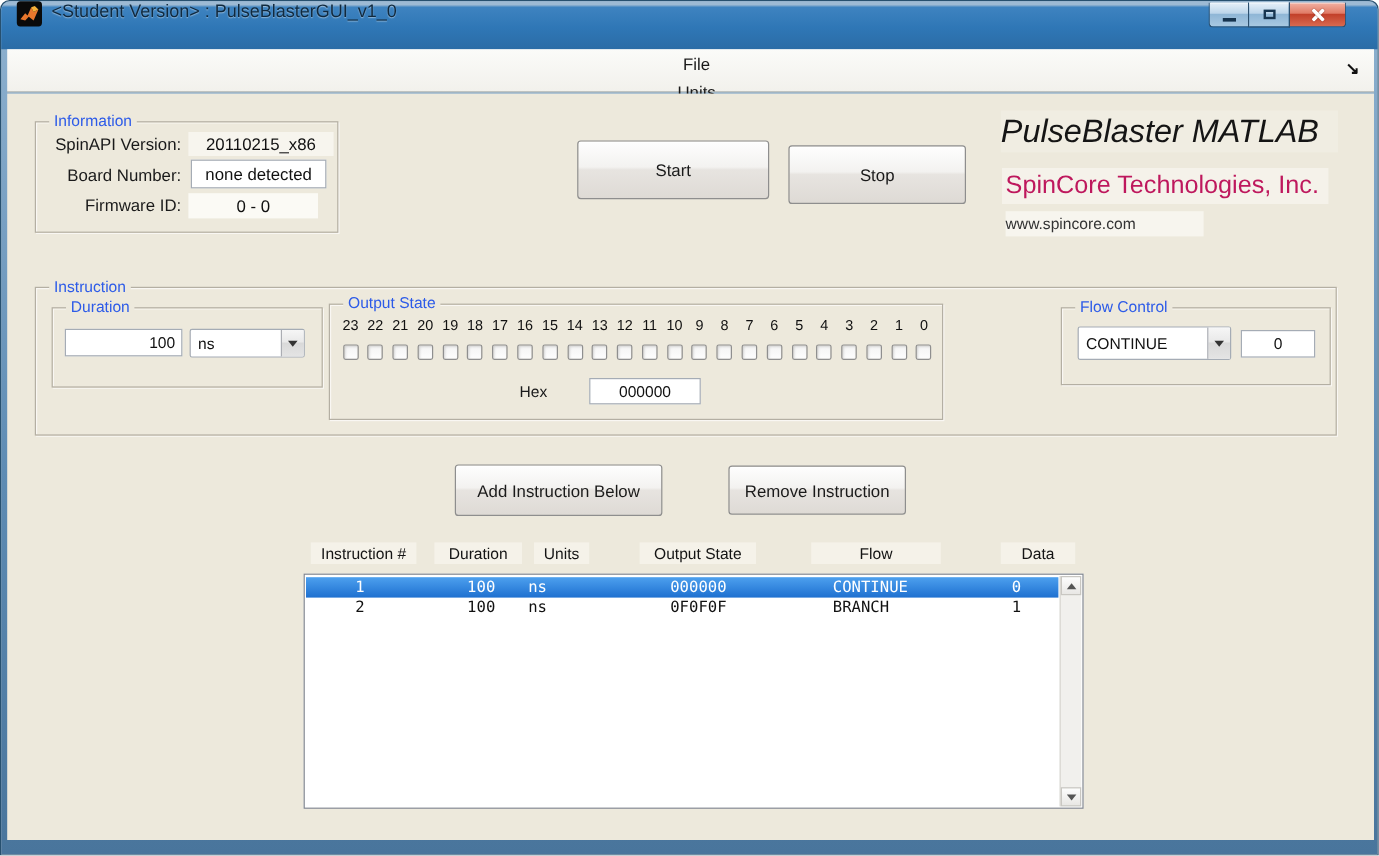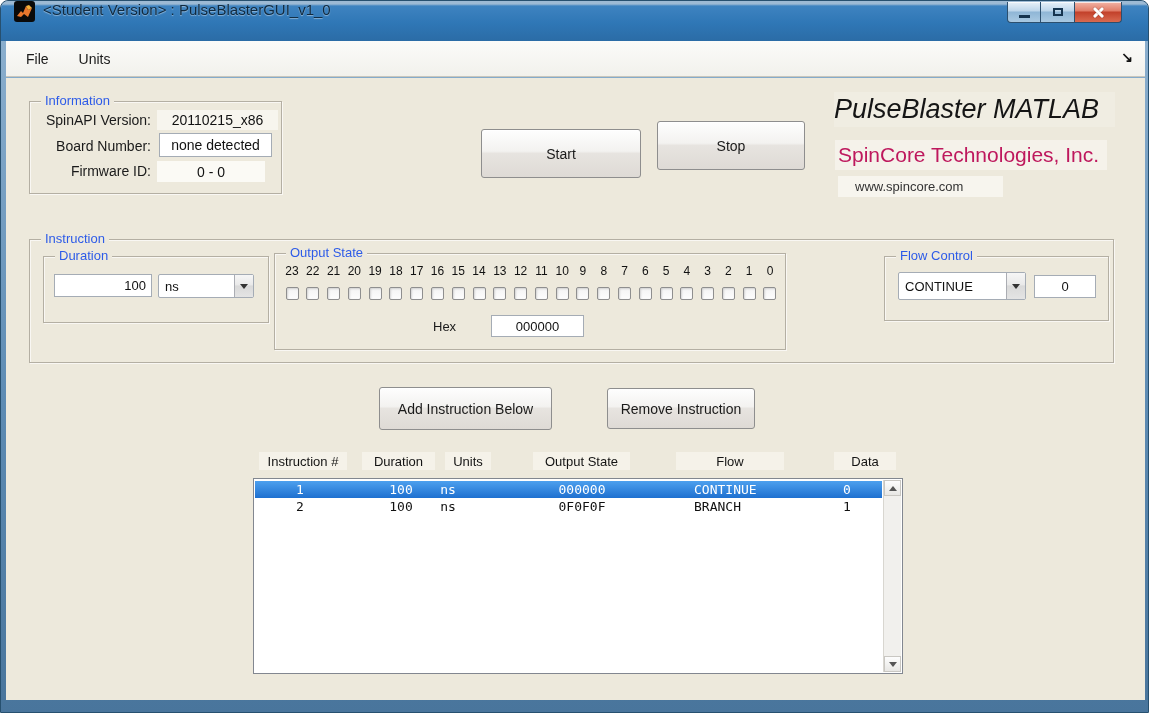--- a/index.html
+++ b/index.html
@@ -28,21 +28,21 @@
   .g-min { width:11px; height:3px; background:#16344F; margin-top:8px; }
   .g-max { width:10px; height:8px; border:2px solid #16344F; background:transparent; }
   .g-close { position:relative; width:10px; height:10px; }
   .g-close::before,.g-close::after { content:""; position:absolute; left:4px; top:-1px;
      width:3px; height:13px; background:#fff; border-radius:1px; box-shadow:0 0 1px #7E1F10; }
   .g-close::before { transform:rotate(45deg); }
   .g-close::after  { transform:rotate(-45deg); }
 
   .menubar { position:absolute; left:5px; top:40px; width:1139px; height:36px;
              background:linear-gradient(#FBFBF9,#F2F1EC); border-bottom:1px solid #C9C6BC;
-             display:flex; align-items:center; }
+             display:flex; align-items:center;flex-direction:column; }
   .menu-item { font-size:14px; color:#1a1a1a; padding:4px 10px; margin-left:10px; }
   .dock-arrow { position:absolute; right:12px; top:8px; font-size:14px; font-weight:bold; color:#111; }
 
   .client { position:absolute; left:5px; top:77px; width:1139px; height:622px; background:#EDE9DC; }
 
   
   .abs { position:absolute; }
   .gbox { position:absolute; border:1px solid #B4AFA3;
           box-shadow:inset 1px 1px 0 rgba(255,255,255,.65), 1px 1px 0 rgba(255,255,255,.65); }
   .gtitle { position:absolute; top:-9px; left:11px; background:#EDE9DC; padding:0 4px;
@@ -67,21 +67,21 @@
   .tri-up { width:0; height:0; border-left:4px solid transparent; border-right:4px solid transparent;
             border-bottom:5px solid #555; }
 
   
   .brand-product { position:absolute; left:833px; top:91px; width:281px; height:35px; background:#F0EDE2;
                    font-style:italic; font-weight:normal; font-size:27px; color:#151515;
                    display:flex; align-items:center; white-space:nowrap; }
   .brand-company { position:absolute; left:834px; top:139px; width:272px; height:30px; background:#F5F2EA;
                    font-size:21px; color:#be185d; display:flex; align-items:center; padding-left:3px; white-space:nowrap; }
   .brand-web { position:absolute; left:837px; top:175px; width:165px; height:21px; background:#F7F5EE;
-               font-size:13px; color:#333; display:flex; align-items:center; padding-left:17px; }
+               font-size:13px; color:#333; display:flex; align-items:center; padding-left:0; }
 
   
   #bit-row { position:absolute; left:281px; top:263px; width:498px; height:44px;
              display:flex; justify-content:space-between; }
   .bitcell { width:20px; display:flex; flex-direction:column; align-items:center;text-align:right; }
   .bitnum { font-size:12px; color:#111; line-height:14px; margin-bottom:9px; }
   .chk { width:13px; height:13px; background:linear-gradient(#F4F4F4,#FDFDFD); border:1px solid #8F8F8F;
          border-radius:2px; box-shadow:inset 1px 1px 2px rgba(0,0,0,.15); }
 
   
@@ -145,21 +145,21 @@
   <div class="gbox" style="left:28px;top:100px;width:253px;height:93px;">
     <span class="gtitle">Information</span>
   </div>
   <span class="abs lab" style="left:37px;top:111px;width:113px;text-align:right;">SpinAPI Version:</span>
   <span class="vstrip" style="left:156px;top:109px;width:121px;height:20px;">20110215_x86</span>
   <span class="abs lab" style="left:37px;top:137px;width:113px;text-align:right;">Board Number:</span>
   <span class="edit" style="left:158px;top:132px;width:113px;height:24px;justify-content:center;font-size:14px;">none detected</span>
   <span class="abs lab" style="left:37px;top:162px;width:113px;text-align:right;">Firmware ID:</span>
   <span class="vstrip" style="left:156px;top:160px;width:108px;height:21px;background:#FBFAF5;">0 - 0</span>
 
-  <div class="btn" style="left:480px;top:128px;width:160px;height:49px;">Start</div>
+  <div class="btn" style="left:480px;top:116px;width:160px;height:49px;">Start</div>
   <div class="btn" style="left:656px;top:120px;width:148px;height:49px;">Stop</div>
 
   <div class="brand-product">PulseBlaster MATLAB</div>
   <div class="brand-company">SpinCore Technologies, Inc.</div>
   <div class="brand-web">www.spincore.com</div>
 
   <div class="gbox" style="left:28px;top:238px;width:1085px;height:124px;">
     <span class="gtitle">Instruction</span>
   </div>
 

